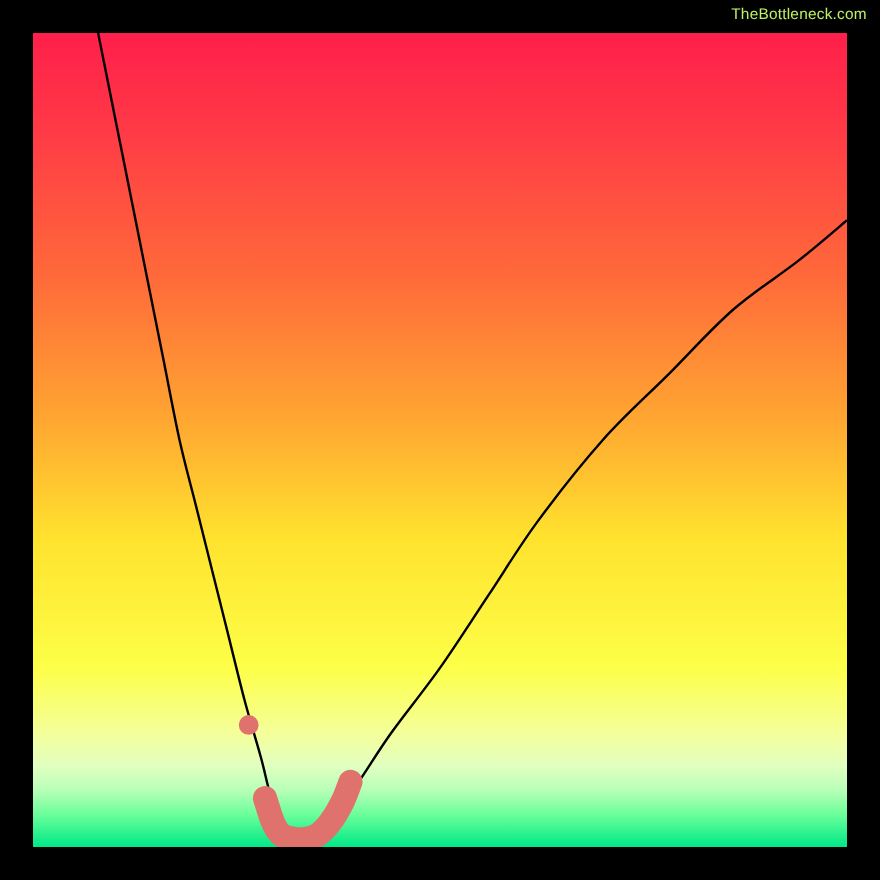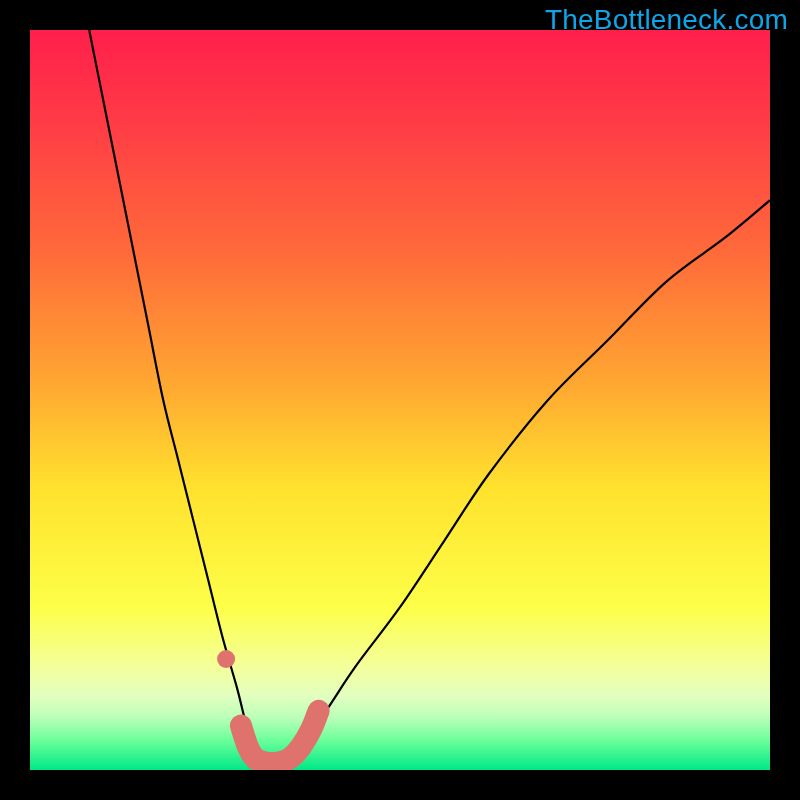--- a/index.html
+++ b/index.html
@@ -34,22 +34,22 @@
   .curve-svg {
     position: absolute;
     inset: 0;
     width: 100%;
     height: 100%;
   }
   .watermark {
     position: absolute;
     top: 4px;
     right: 12px;
-    color: #0ea5e9;
-    font-size: 28px;
+    color: #bef264;
+    font-size: 14px;
     font-weight: 500;
     letter-spacing: 0.2px;
     user-select: none;
   }
 </style>
 </head>
 <body>
 
 <div class="frame">
 

